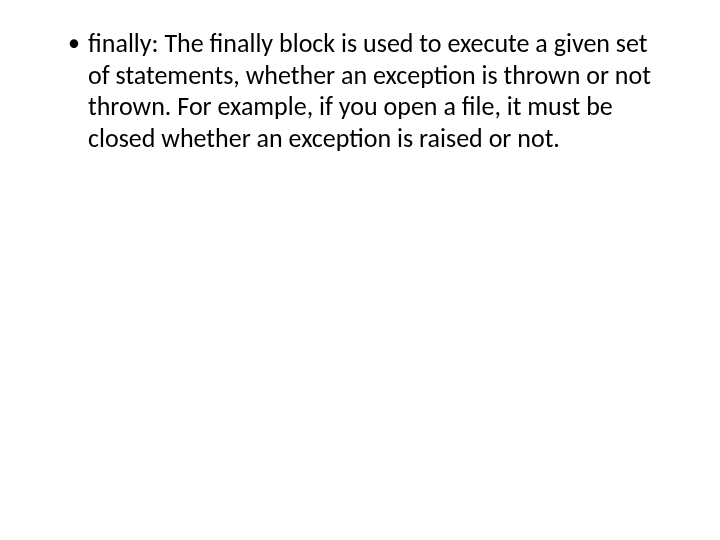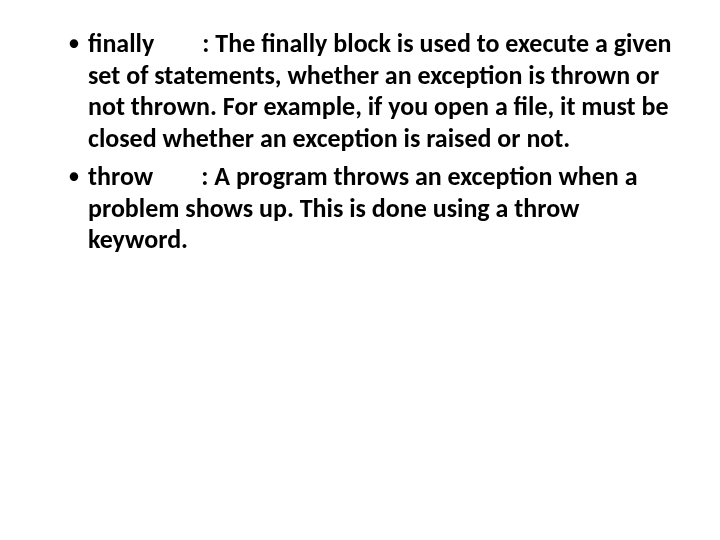--- a/index.html
+++ b/index.html
@@ -39,33 +39,29 @@
   }
   ul.body > li::before {
     content: "•";
     position: absolute;
     left: 0;
     top: 0;
     font-size: 24px;
     line-height: 1.25;
   }
   .kw {
-    font-weight: 700;
+    font-weight: 400;
   }
   .rest {
-    font-weight: 700;
-    margin-left: 48px;
+    font-weight: 400;
   }
 </style>
 </head>
 <body>
 
 <div class="slide">
 
   <ul class="body">
     <li>
       <span class="kw">finally</span><span class="rest">: The finally block is used to execute a given set of statements, whether an exception is thrown or not thrown. For example, if you open a file, it must be closed whether an exception is raised or not.</span>
     </li>
-    <li>
-      <span class="kw">throw</span><span class="rest">: A program throws an exception when a problem shows up. This is done using a throw keyword.</span>
-    </li>
   </ul>
 </div>
 
 </body></html>

